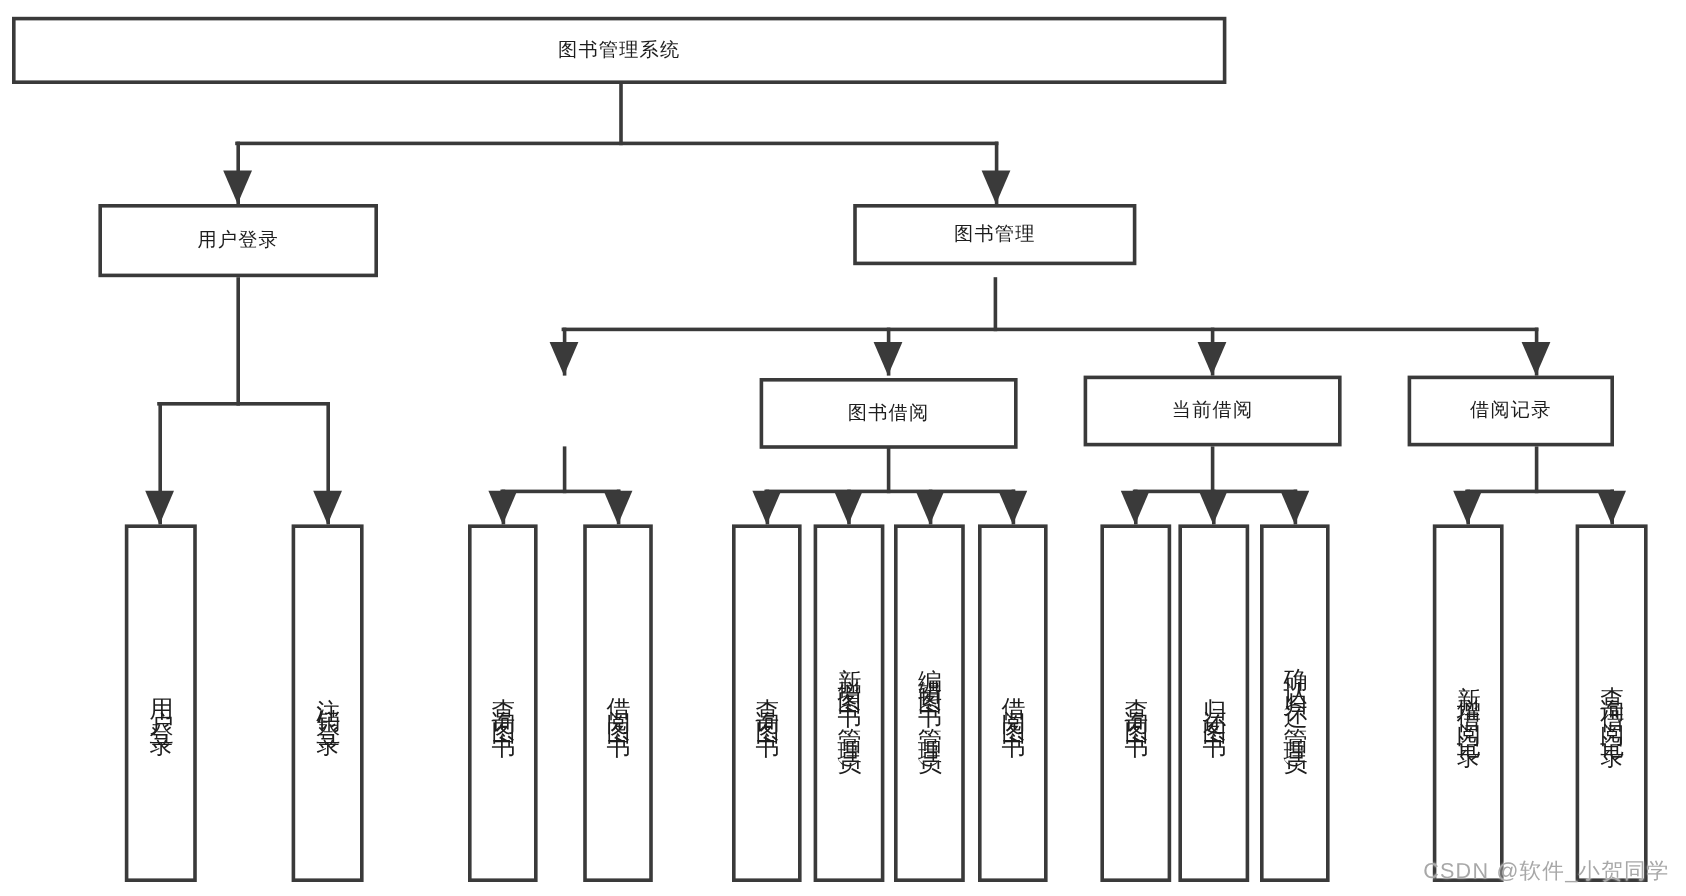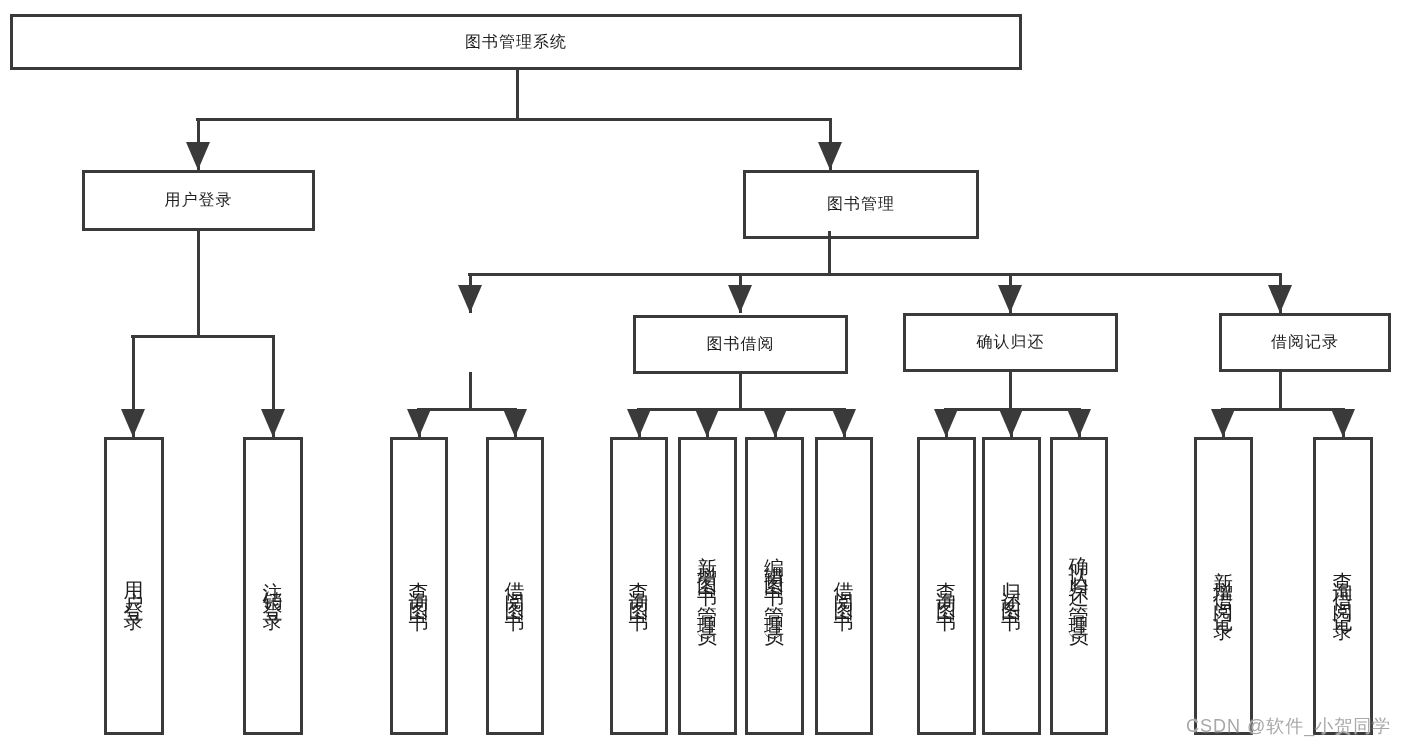--- a/index.html
+++ b/index.html
@@ -39,25 +39,25 @@
   }
 </style>
 </head>
 <body>
 
 <div id="canvas" style="--line: #3a3a3a; --ink: #1d1d1d; --wm: #a8a8a8;">
 
   <div class="h-box" style="left:10px;top:14px;width:1012px;height:56px;">图书管理系统</div>
 
   <div class="h-box" style="left:82px;top:170px;width:233px;height:61px;">用户登录</div>
-  <div class="h-box" style="left:711px;top:170px;width:236px;height:69px;margin-left:32px;">图书管理</div>
+  <div class="h-box" style="left:711px;top:170px;width:236px;height:51px;">图书管理</div>
 
   <div class="h-box" style="left:633px;top:315px;width:215px;height:59px;text-align:right;">图书借阅</div>
-  <div class="h-box" style="left:903px;top:313px;width:215px;height:59px;">确认归还</div>
-  <div class="h-box" style="left:1219px;top:313px;width:172px;height:59px;">借阅记录</div>
+  <div class="h-box" style="left:903px;top:313px;width:215px;height:59px;">当前借阅</div>
+  <div class="h-box" style="left:1173px;top:313px;width:172px;height:59px;">借阅记录</div>
 
   <div class="v-box" style="left:104px;top:437px;width:60px;height:298px;">
     <span class="v-text">用户登录</span>
   </div>
   <div class="v-box" style="left:243px;top:437px;width:60px;height:298px;">
     <span class="v-text">注销登录</span>
   </div>
 
   <div class="v-box" style="left:390px;top:437px;width:58px;height:298px;">
     <span class="v-text">查询图书</span>

